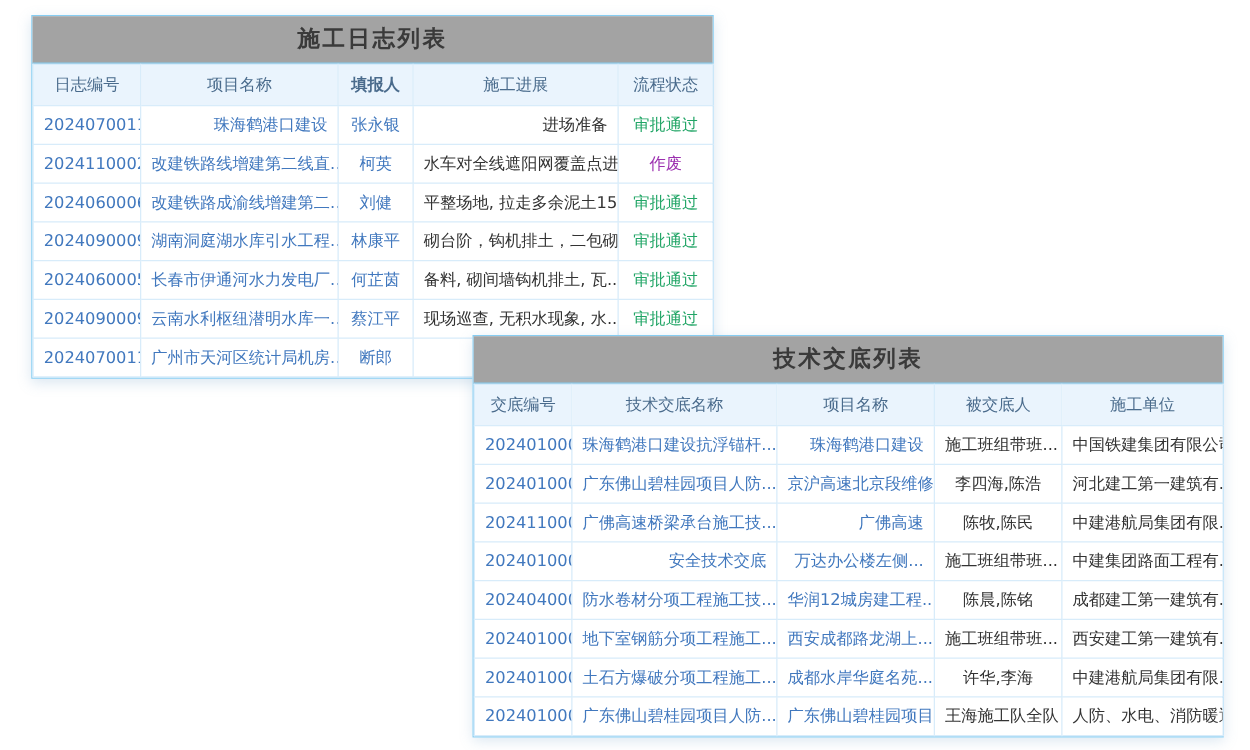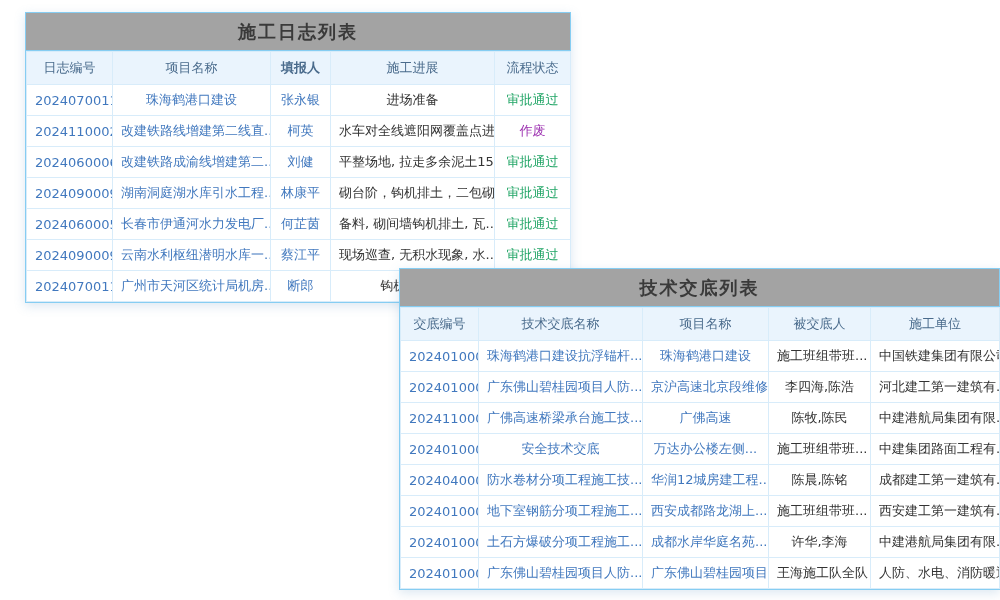--- a/index.html
+++ b/index.html
@@ -47,29 +47,29 @@
   td {
     height: 31px;
     font-size: 13px;
     color: var(--text, #333333);
     border: 1px solid var(--row-border, #d8ecfa);
     padding: 0 8px;
     white-space: nowrap;
     overflow: hidden;
     background: #ffffff;
   }
-  .al-left   { text-align: center; }
+  .al-left   { text-align: right; }
   .al-center { text-align: center; }
   .cell-link { color: var(--link, #4178be); cursor: pointer; }
   .status-approved { color: var(--status-approved, #21a566); }
   .status-voided   { color: var(--status-voided, #9c30b0); }
   .status-none     { color: transparent; }
 
   #log-panel  { left: 25px;  top: 12px;  width: 546px; z-index: 1; }
-  #disc-panel { left: 378px; top: 268px; width: 601px; z-index: 2; margin-left: 21px; }
+  #disc-panel { left: 378px; top: 268px; width: 601px; z-index: 2; }
 
   #log-panel  th:nth-child(1) { width: 86px; }
   #log-panel  th:nth-child(2) { width: 158px; }
   #log-panel  th:nth-child(3) { width: 60px; font-weight: bold; }
   #log-panel  th:nth-child(4) { width: 164px; }
   #log-panel  th:nth-child(5) { width: 76px; }
 
   #disc-panel th:nth-child(1) { width: 78px; text-align: center; }
   #disc-panel th:nth-child(2) { width: 164px; text-align: center; }
   #disc-panel th:nth-child(3) { width: 126px; }

